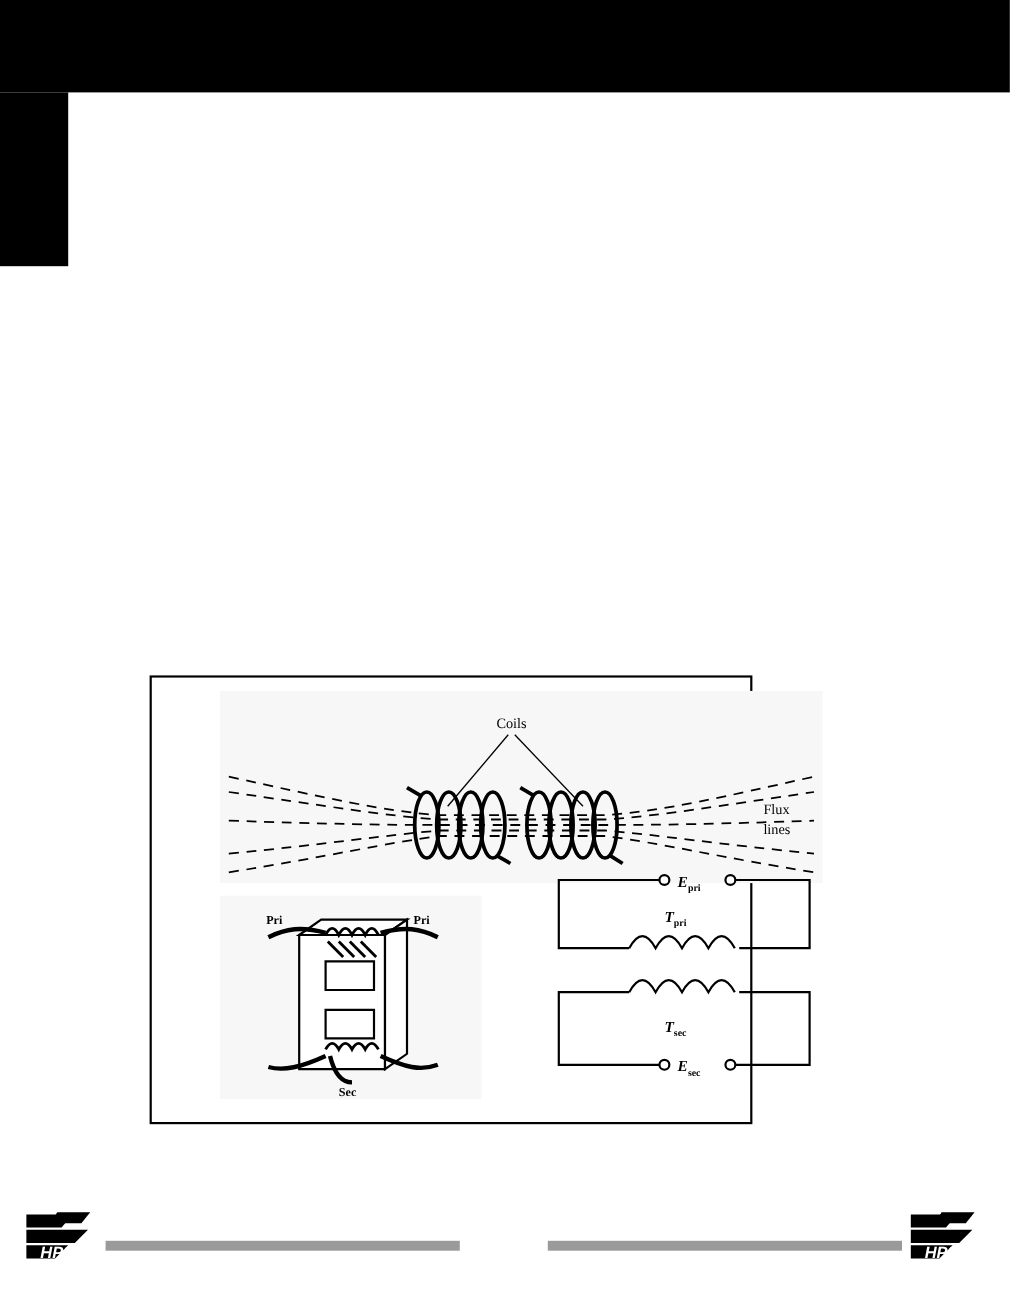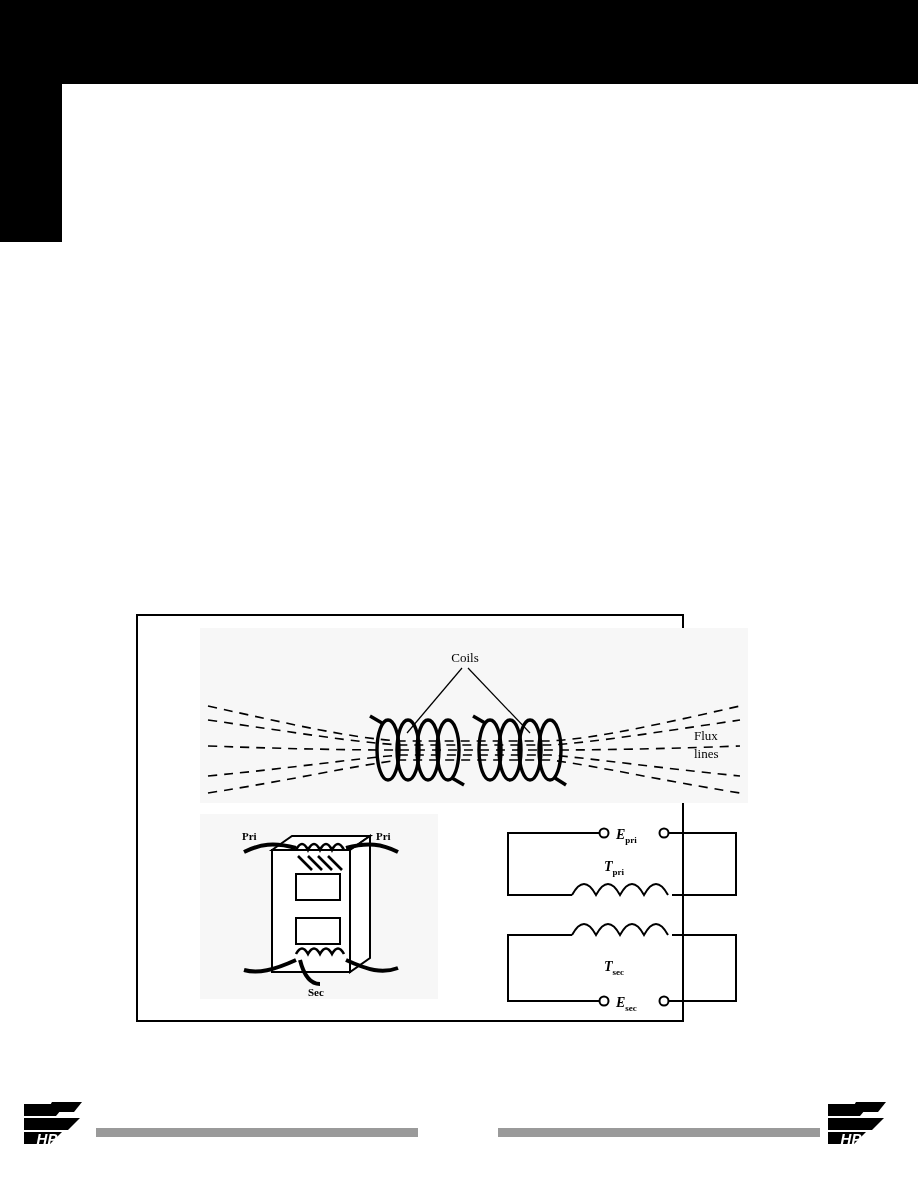--- a/index.html
+++ b/index.html
@@ -58,21 +58,21 @@
   .fig-bl {
     position: absolute;
     left: 62px;
     top: 198px;
     width: 238px;
     height: 185px;
   }
   .fig-br {
     position: absolute;
     left: 348px;
-    top: 207px;
+    top: 174px;
     width: 270px;
     height: 195px;
   }
   svg { display: block; }
   .lbl {
     font-family: "Liberation Serif", serif;
     font-size: 13px;
     fill: #000000;
   }
   .lbl-small {

